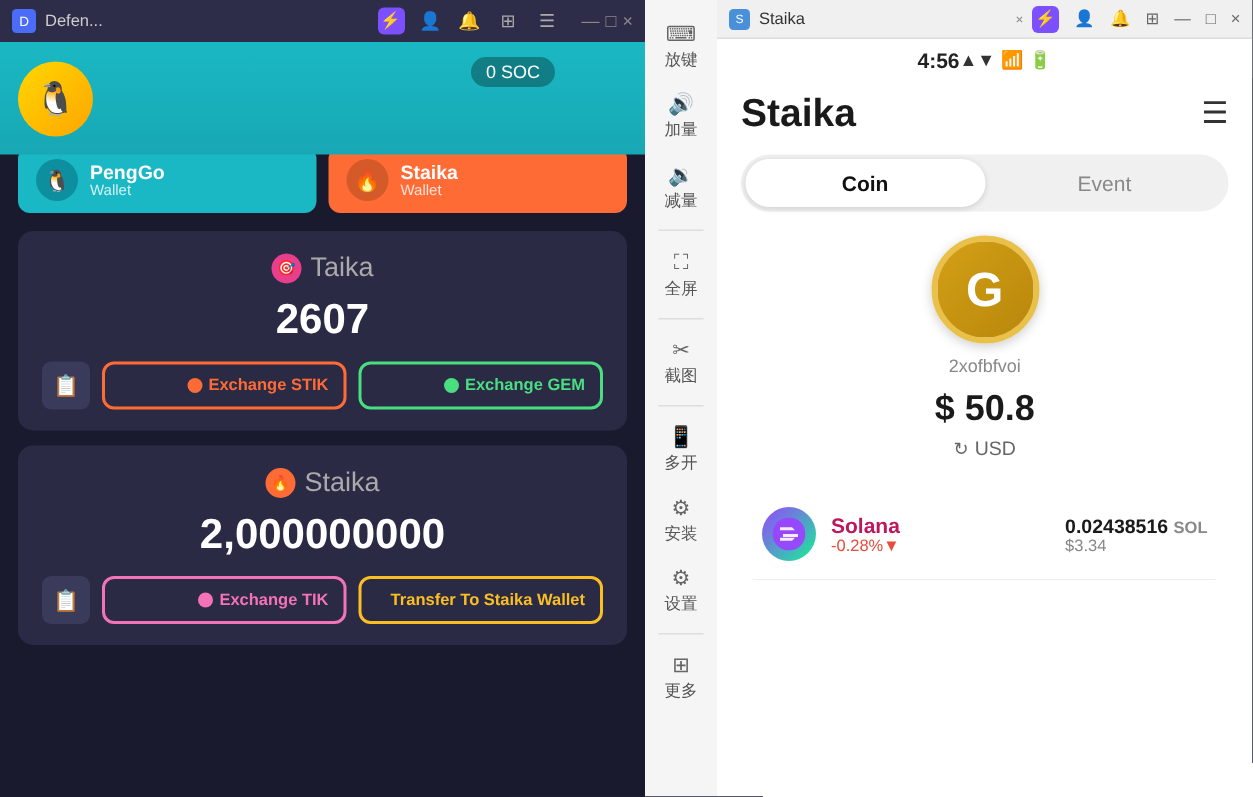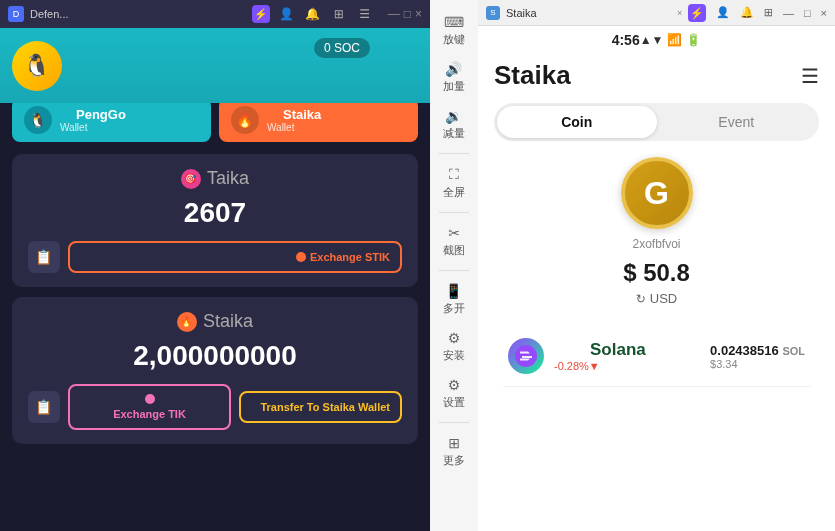--- a/index.html
+++ b/index.html
@@ -133,21 +133,20 @@
     .wallet-tab.penggo .wallet-tab-icon {
       background: #0e8fa0;
     }
     .wallet-tab.staika .wallet-tab-icon {
       background: #d45a2a;
     }
     .wallet-tab-info .name {
       font-size: 13px;
       font-weight: 600;
       color: white;
-      margin-left: 16px;
     }
     .wallet-tab-info .sub {
       font-size: 10px;
       color: rgba(255,255,255,0.8);
     }
 
     
     .game-content {
       padding: 12px;
       display: flex;
@@ -224,21 +223,20 @@
       border-color: #ff6b35;
       color: #ff6b35;
     }
     .action-btn.green {
       border-color: #4ade80;
       color: #4ade80;
     }
     .action-btn.pink {
       border-color: #f472b6;
       color: #f472b6;
-      flex-direction: column;
     }
     .action-btn.yellow {
       border-color: #fbbf24;
       color: #fbbf24;
     }
     .btn-dot {
       width: 10px;
       height: 10px;
       border-radius: 50%;
     }
@@ -468,24 +466,23 @@
       justify-content: center;
       flex-shrink: 0;
     }
     .token-logo.solana {
       background: linear-gradient(135deg, #9945ff, #14f195);
     }
     .token-info {
       flex: 1;
     }
     .token-name {
-      font-size: 17px;
+      font-size: 14px;
       font-weight: 600;
-      color: #14532d;
-      margin-left: 36px;
+      color: #be185d;
     }
     .token-change {
       font-size: 11px;
     }
     .token-change.negative {
       color: #e74c3c;
     }
     .token-amounts {
     }
     .token-amount-main {
@@ -567,20 +564,24 @@
       <div class="currency-card-header">
         <div class="currency-icon-small" style="background:#e83e8c">🎯</div>
         <span class="currency-card-name">Taika</span>
       </div>
       <div class="currency-amount">2607</div>
       <div class="currency-actions">
         <div class="copy-btn">📋</div>
         <button class="action-btn orange">
           <span class="btn-dot orange"></span>
           <span>Exchange STIK</span>
+        </button>
+        <button class="action-btn green">
+          <span class="btn-dot green"></span>
+          <span>Exchange GEM</span>
         </button>
       </div>
     </div>
 
     <div class="currency-card">
       <div class="currency-card-header">
         <div class="currency-icon-small" style="background:#ff6b35">🔥</div>
         <span class="currency-card-name">Staika</span>
       </div>
       <div class="currency-amount">2,000000000</div>

